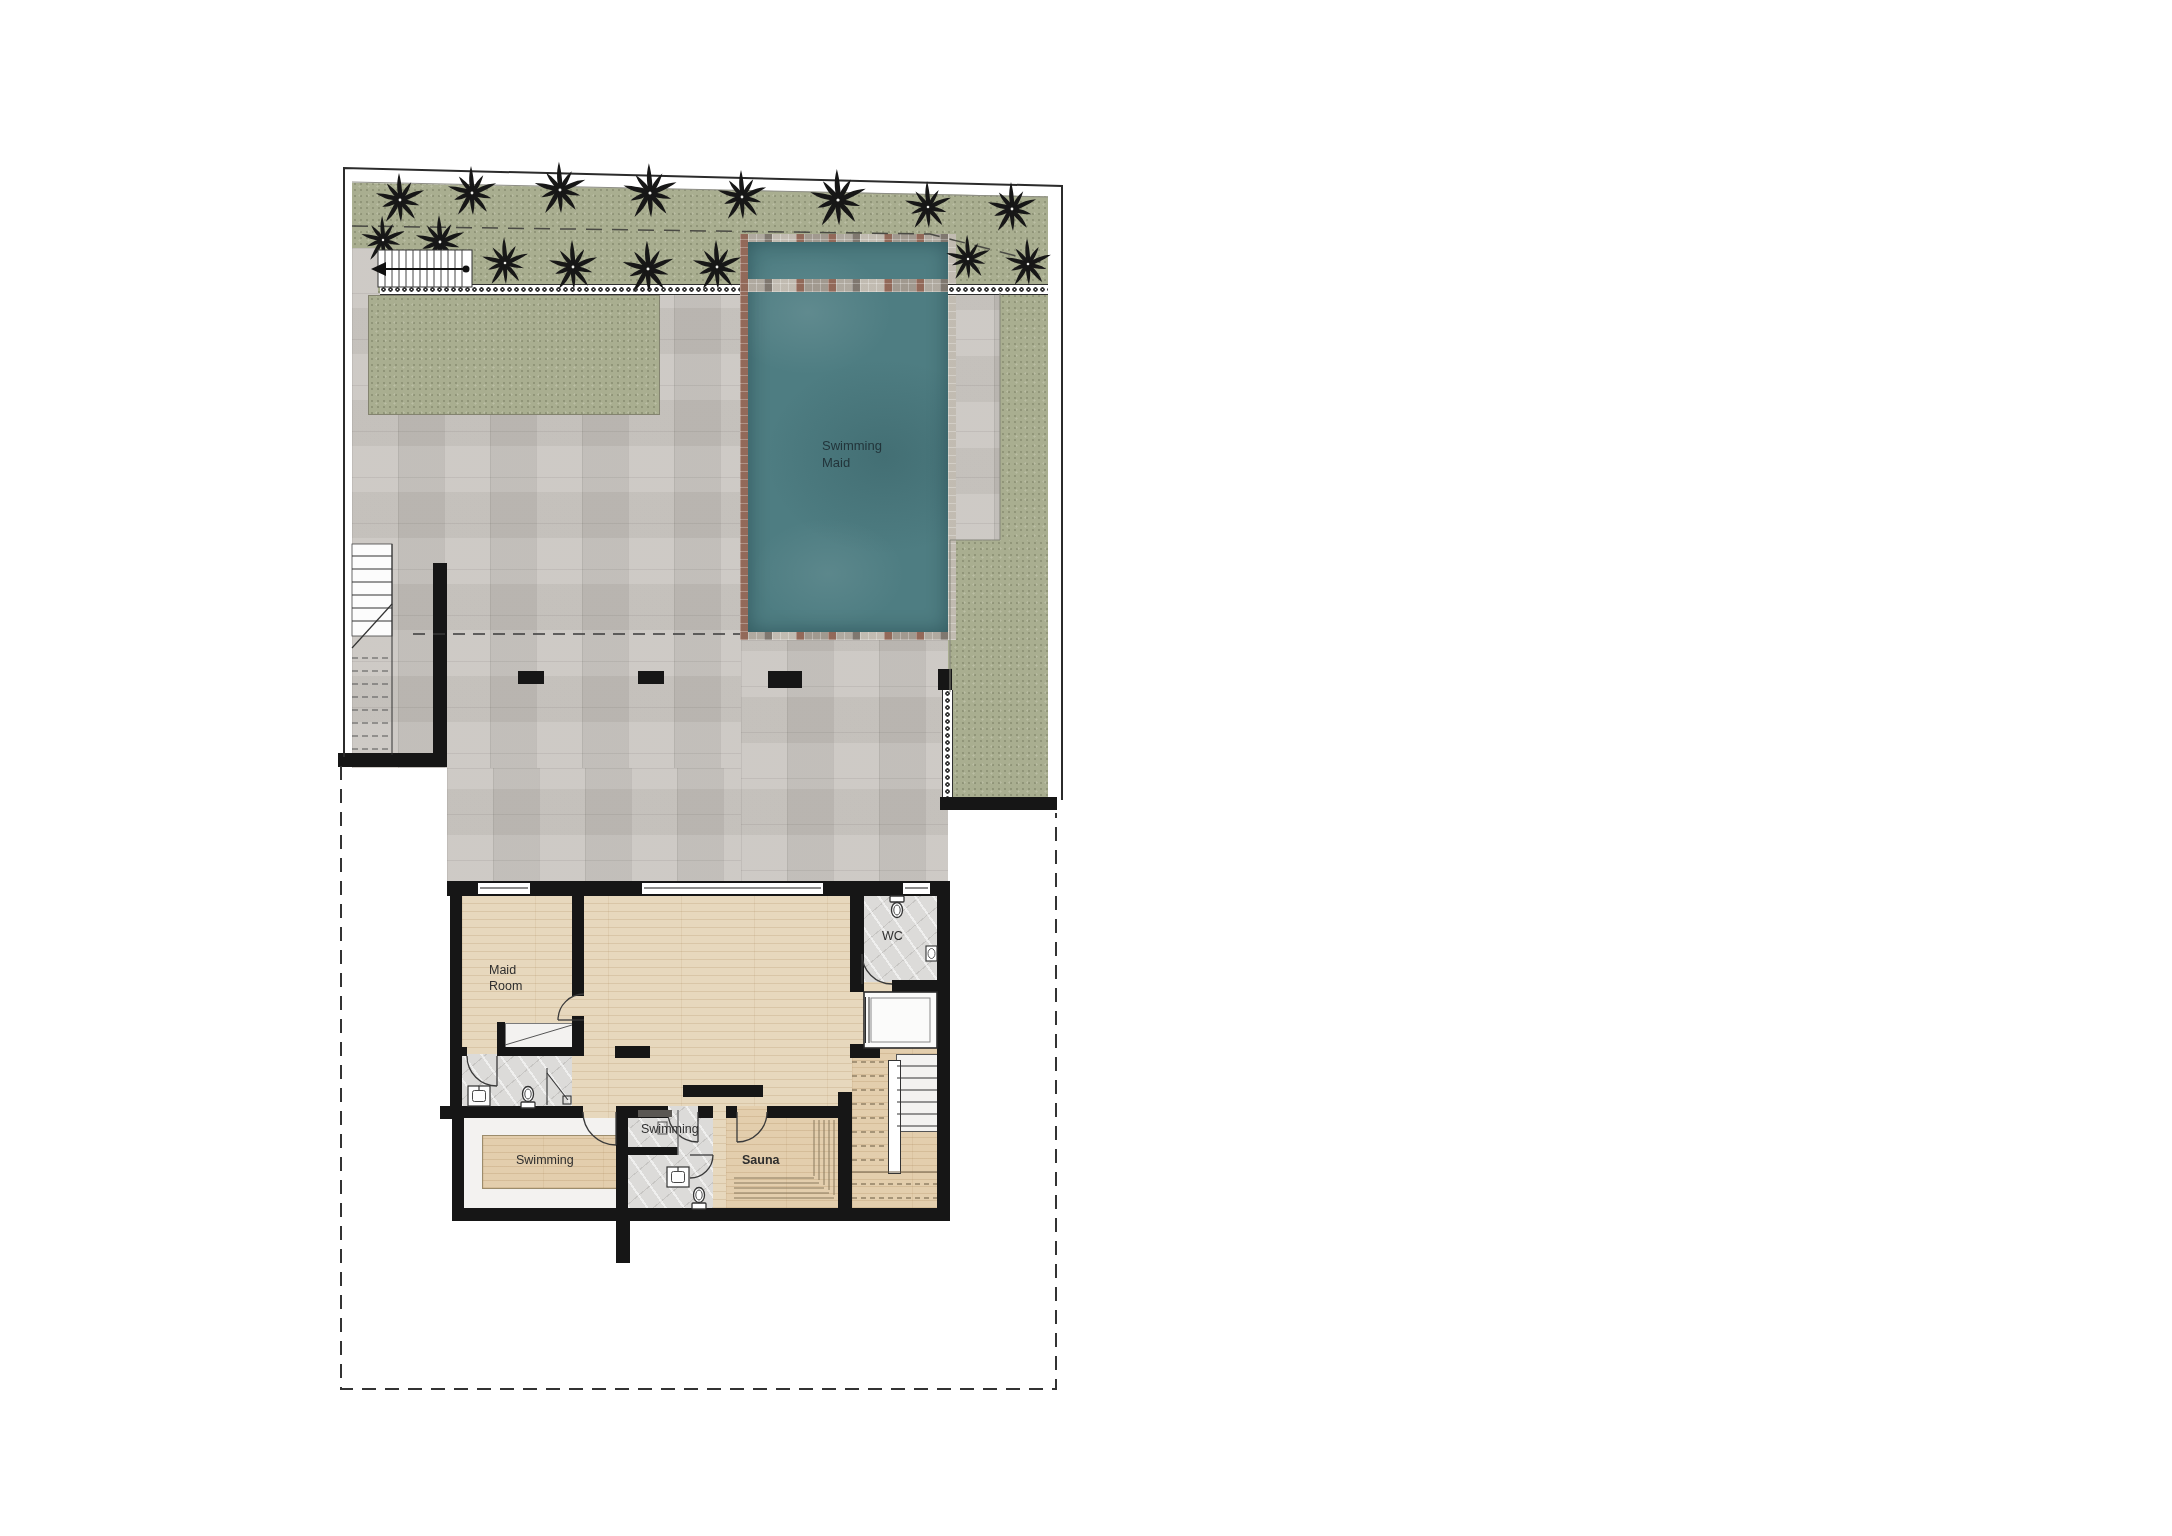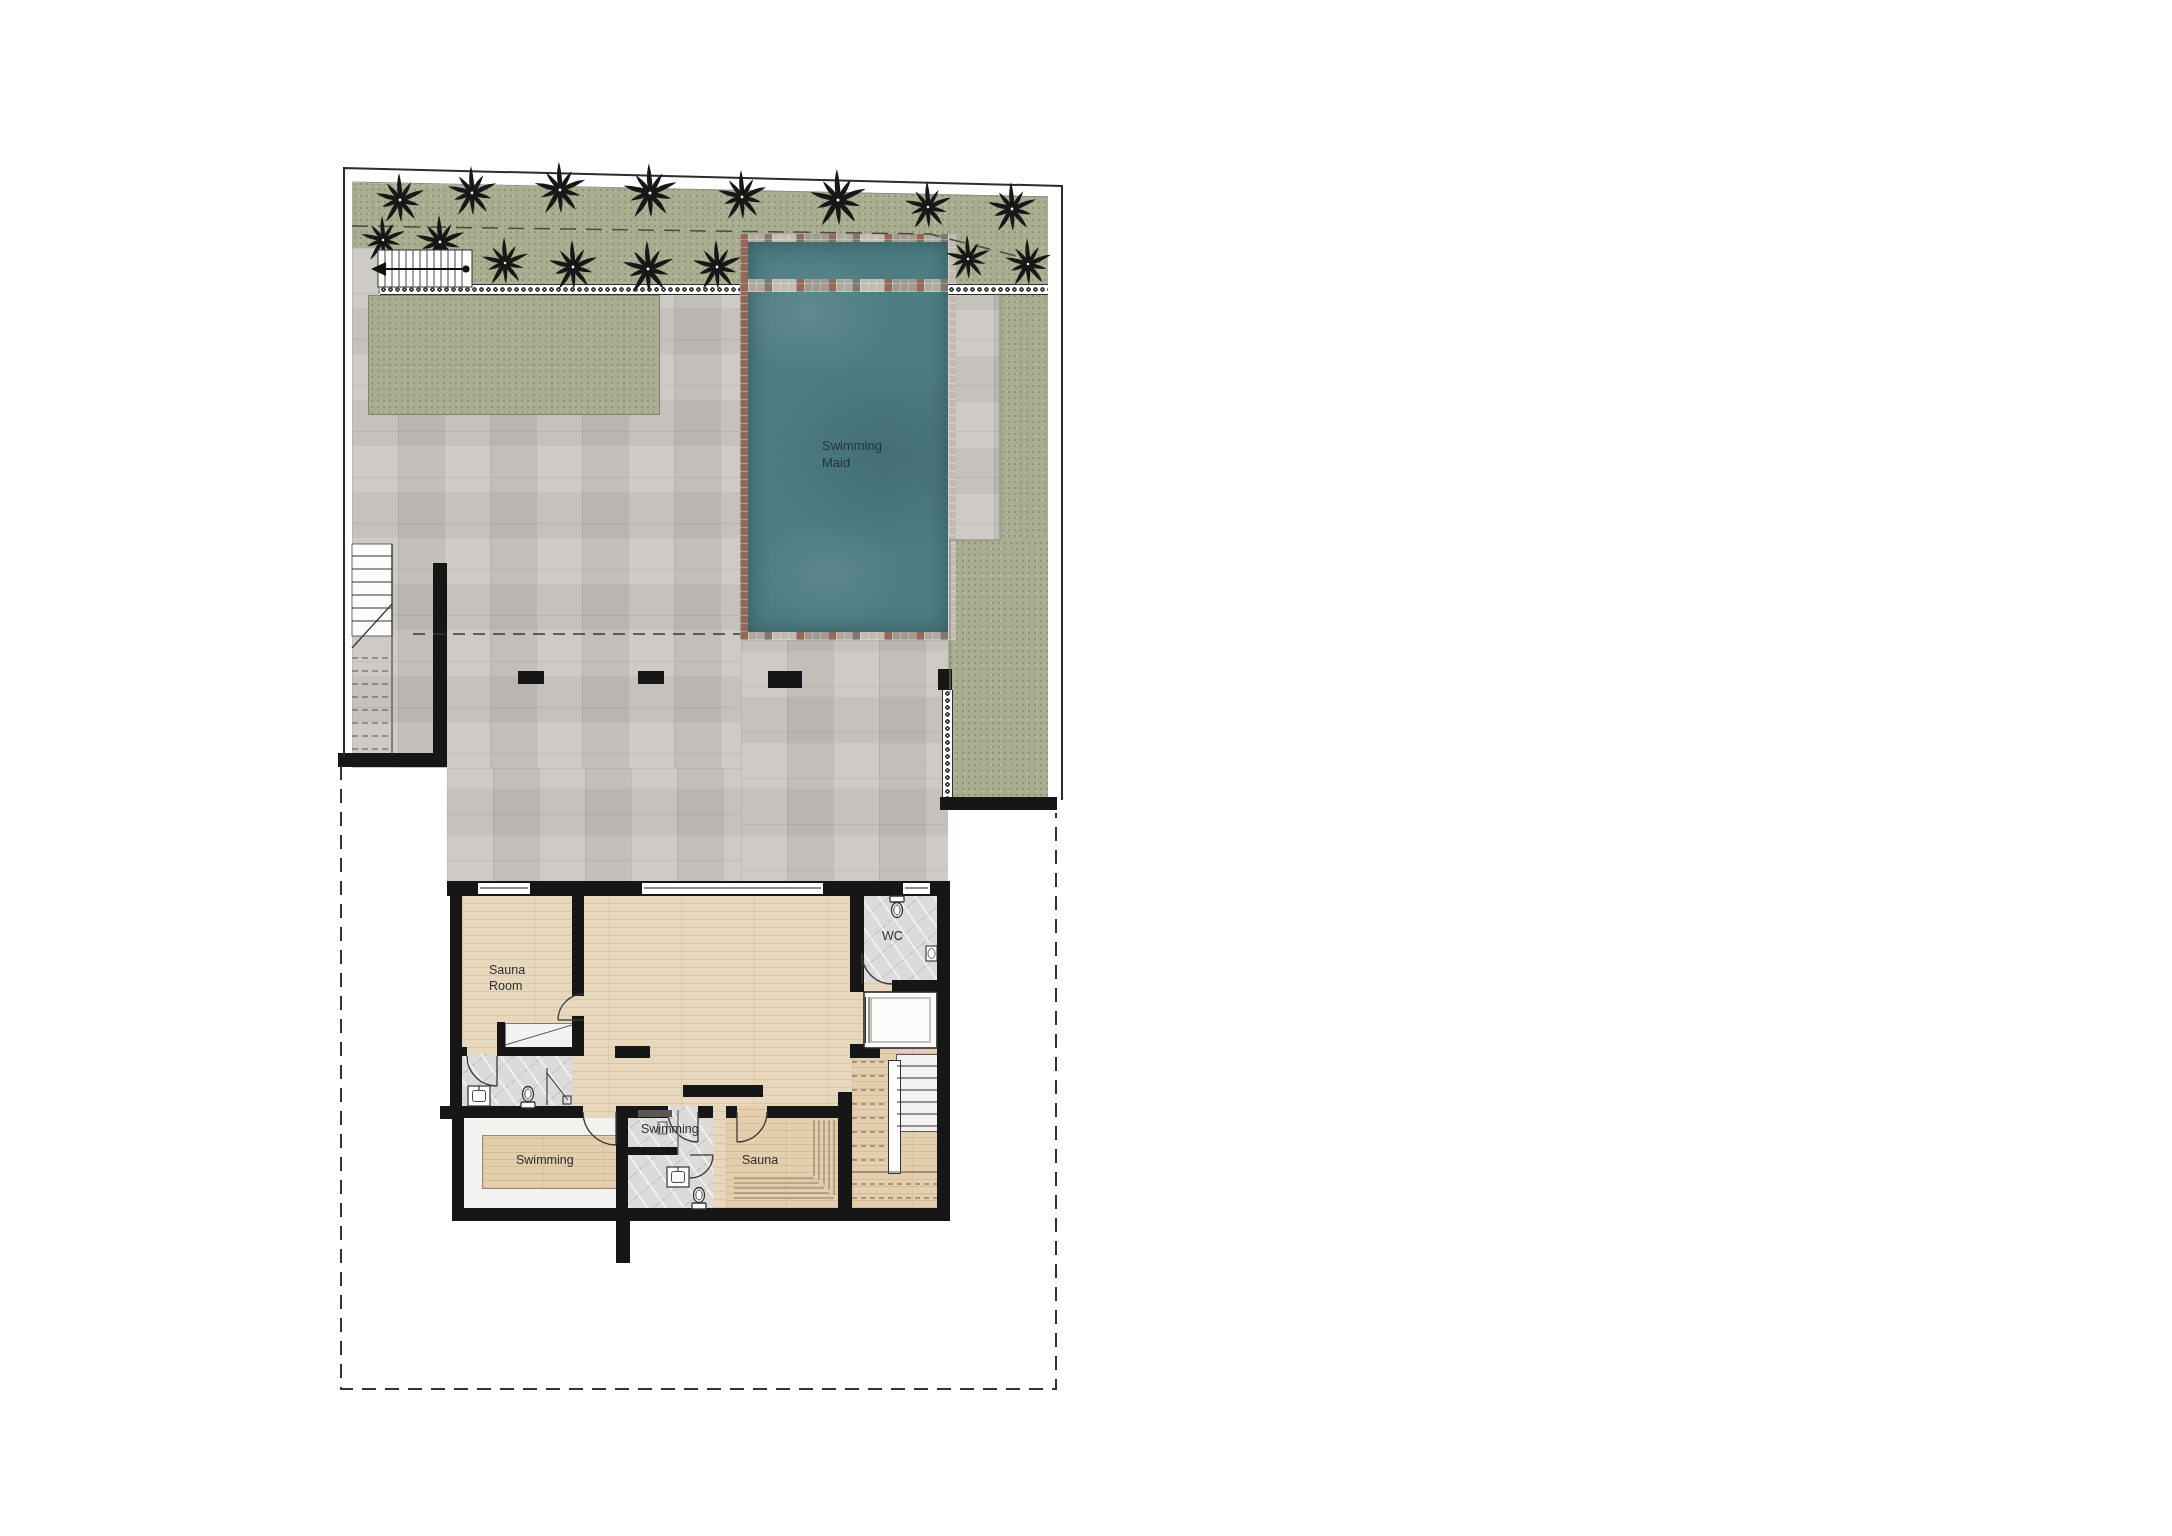--- a/index.html
+++ b/index.html
@@ -332,18 +332,18 @@
       <line x1="834" y1="1120" x2="834" y2="1195"></line>
       <line x1="734" y1="1178" x2="814" y2="1178"></line>
         <line x1="734" y1="1183" x2="819" y2="1183"></line>
       <line x1="734" y1="1188" x2="824" y2="1188"></line>
         <line x1="734" y1="1193" x2="829" y2="1193"></line>
       <line x1="734" y1="1198" x2="834" y2="1198"></line>
     </g>
   </svg>
 
   <div class="roomlabel" style="left:822px;top:438px;width:72px;font-size:13px;color:#22343a;">Swimming Maid</div>
-  <div class="roomlabel" style="left:489px;top:962px;width:48px;">Sauna Room</div>
+  <div class="roomlabel" style="left:489px;top:962px;width:48px;">Maid Room</div>
   <div class="roomlabel" style="left:882px;top:928px;">WC</div>
   <div class="roomlabel" style="left:641px;top:1121px;width:80px;">Swimming</div>
   <div class="roomlabel" style="left:516px;top:1152px;">Swimming</div>
-  <div class="roomlabel" style="left:742px;top:1152px;">Sauna</div>
+  <div class="roomlabel" style="left:742px;top:1152px;font-weight:bold;">Sauna</div>
 </div>
 
 </body></html>

